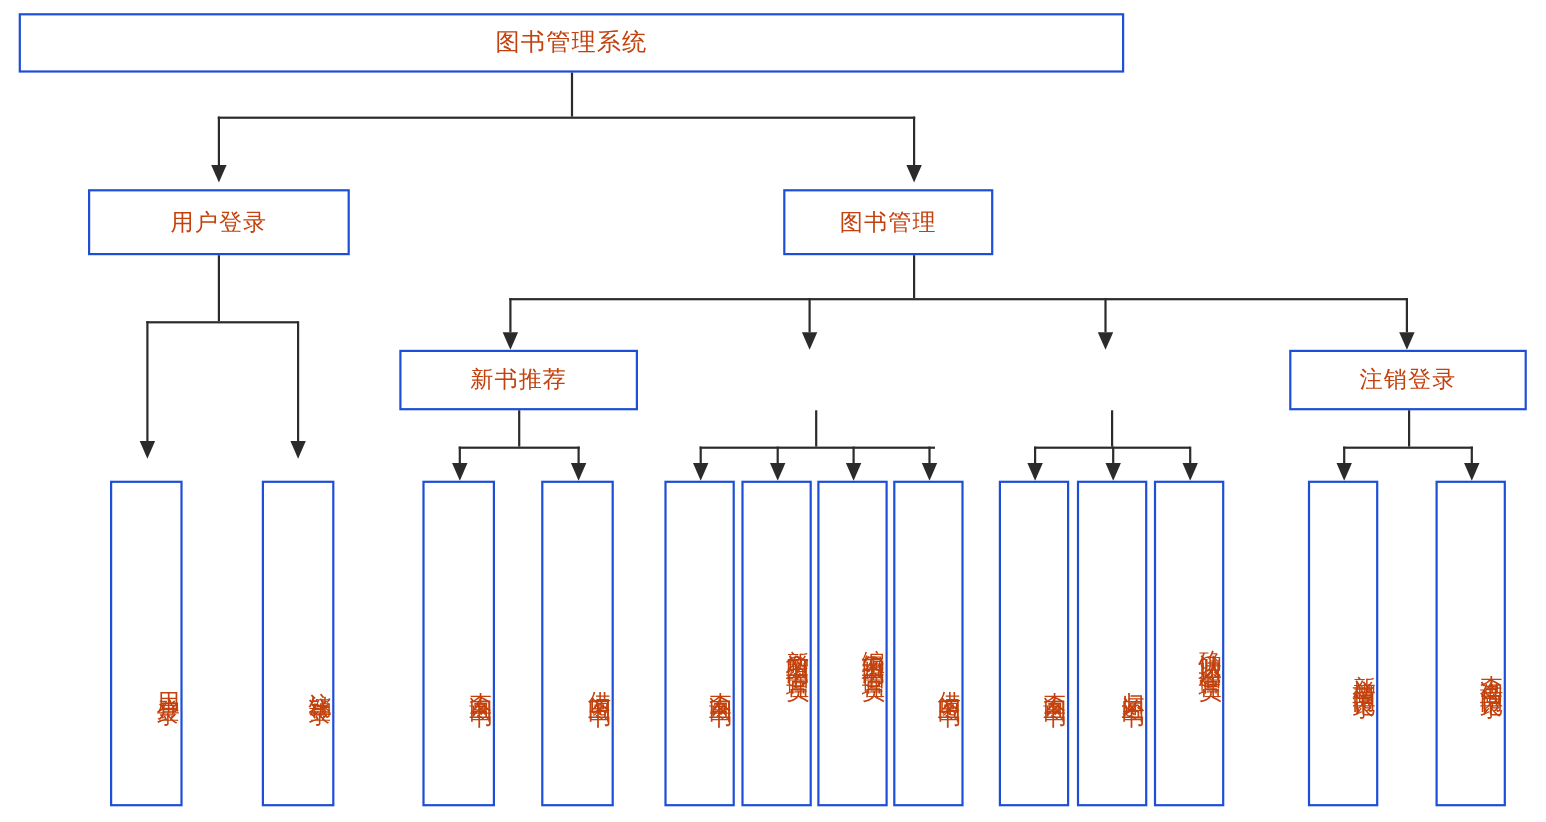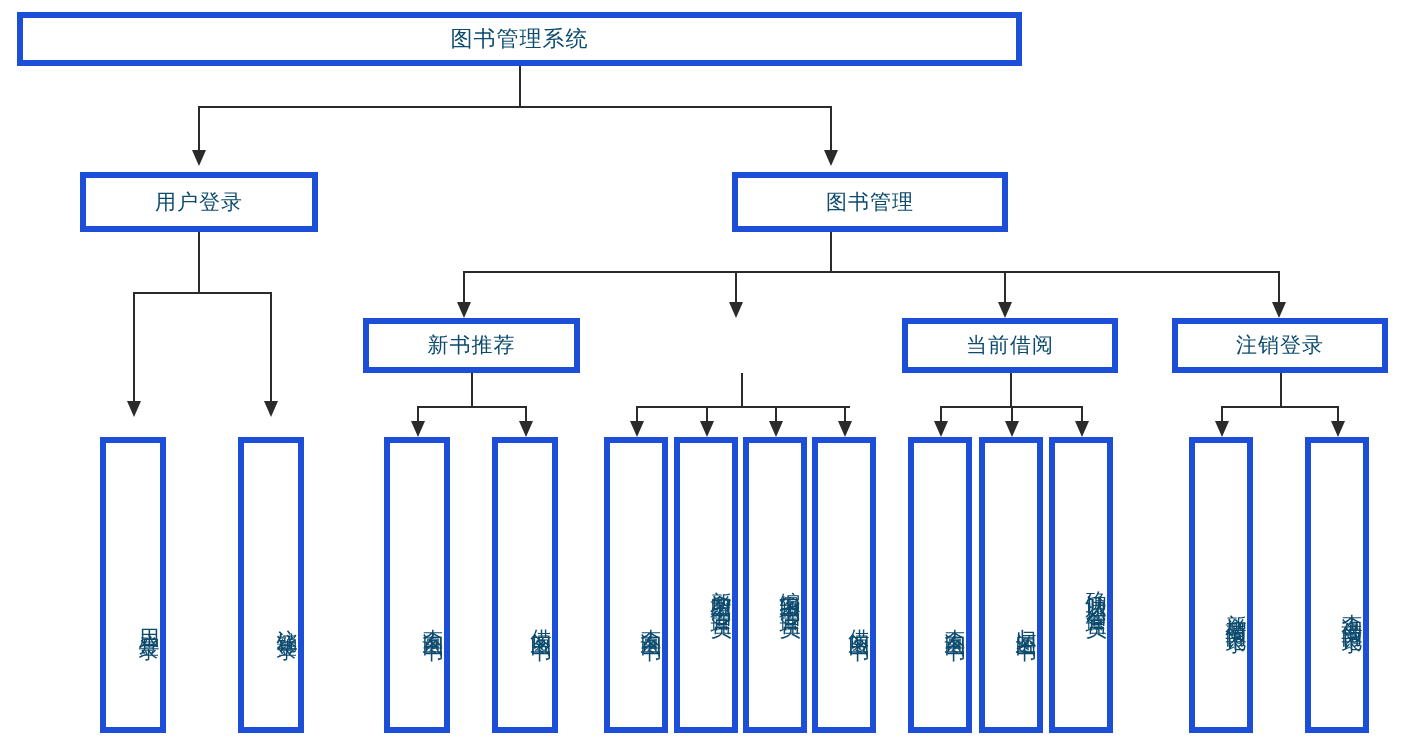--- a/index.html
+++ b/index.html
@@ -3,26 +3,26 @@
 <meta charset="utf-8">
 <style>
   html,body{margin:0;padding:0;background:#ffffff;}
   body{width:1405px;height:747px;overflow:hidden;font-family:"DejaVu Sans","Liberation Sans",sans-serif;}
   #stage{position:relative;width:1405px;height:747px;background:#ffffff;}
 
   
   .node{
     position:absolute;
     box-sizing:border-box;
-    border:6px solid #1d4ed8;
+    border:2px solid #1d4ed8;
     background:#ffffff;
     display:flex;
     align-items:center;
     justify-content:center;
-    color:#0c4a6e;
+    color:#c2410c;
     line-height:1.05;
   }
   .node.h-text{
     font-size:21px;
     letter-spacing:1px;
   }
   .node.root{
     font-size:22px;
     letter-spacing:1px;
   }
@@ -71,21 +71,21 @@
   <div class="hline" style="left:198px;top:106px;width:634px;"></div>
 
   <div class="vline" style="left:198px;top:106px;height:44px;"></div>
   <div class="arrow" style="left:192px;top:150px;"></div>
 
   <div class="vline" style="left:830px;top:106px;height:44px;"></div>
   <div class="arrow" style="left:824px;top:150px;"></div>
 
   <div class="node h-text" style="left:80px;top:172px;width:238px;height:60px;">用户登录</div>
 
-  <div class="node h-text" style="left:732px;top:172px;width:276px;height:60px;">图书管理</div>
+  <div class="node h-text" style="left:712px;top:172px;width:191px;height:60px;">图书管理</div>
 
   <div class="vline" style="left:198px;top:232px;height:60px;"></div>
   <div class="hline" style="left:133px;top:292px;width:138px;"></div>
   <div class="vline" style="left:133px;top:292px;height:109px;"></div>
   <div class="arrow" style="left:127px;top:401px;"></div>
   <div class="vline" style="left:270px;top:292px;height:109px;"></div>
   <div class="arrow" style="left:264px;top:401px;"></div>
 
   <div class="vline" style="left:830px;top:232px;height:39px;"></div>
   <div class="hline" style="left:463px;top:271px;width:817px;"></div>
@@ -96,21 +96,20 @@
   <div class="vline" style="left:735px;top:271px;height:31px;"></div>
   <div class="arrow" style="left:729px;top:302px;"></div>
 
   <div class="vline" style="left:1004px;top:271px;height:31px;"></div>
   <div class="arrow" style="left:998px;top:302px;"></div>
 
   <div class="vline" style="left:1278px;top:271px;height:31px;"></div>
   <div class="arrow" style="left:1272px;top:302px;"></div>
 
   <div class="node h-text" style="left:363px;top:318px;width:217px;height:55px;">新书推荐</div>
-  <div class="node h-text" style="left:902px;top:318px;width:216px;height:55px;">当前借阅</div>
   <div class="node h-text" style="left:1172px;top:318px;width:216px;height:55px;">注销登录</div>
 
   <div class="vline" style="left:471px;top:373px;height:33px;"></div>
   <div class="hline" style="left:417px;top:406px;width:110px;"></div>
   <div class="vline" style="left:417px;top:406px;height:15px;"></div>
   <div class="arrow" style="left:411px;top:421px;"></div>
   <div class="vline" style="left:525px;top:406px;height:15px;"></div>
   <div class="arrow" style="left:519px;top:421px;"></div>
 
   <div class="vline" style="left:741px;top:373px;height:33px;"></div>

